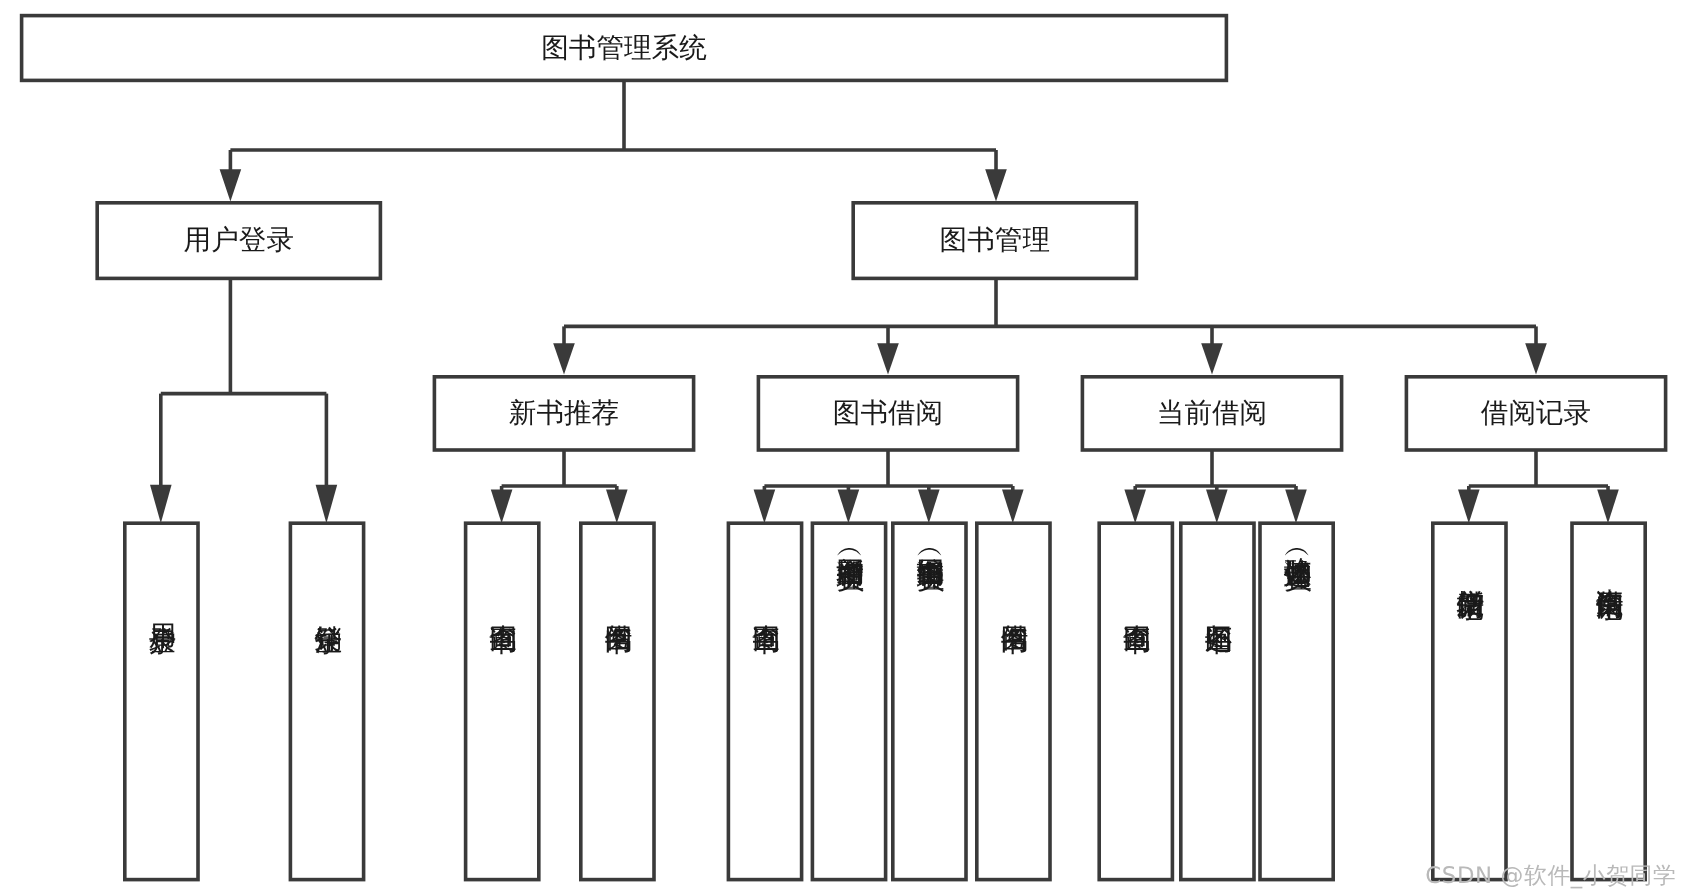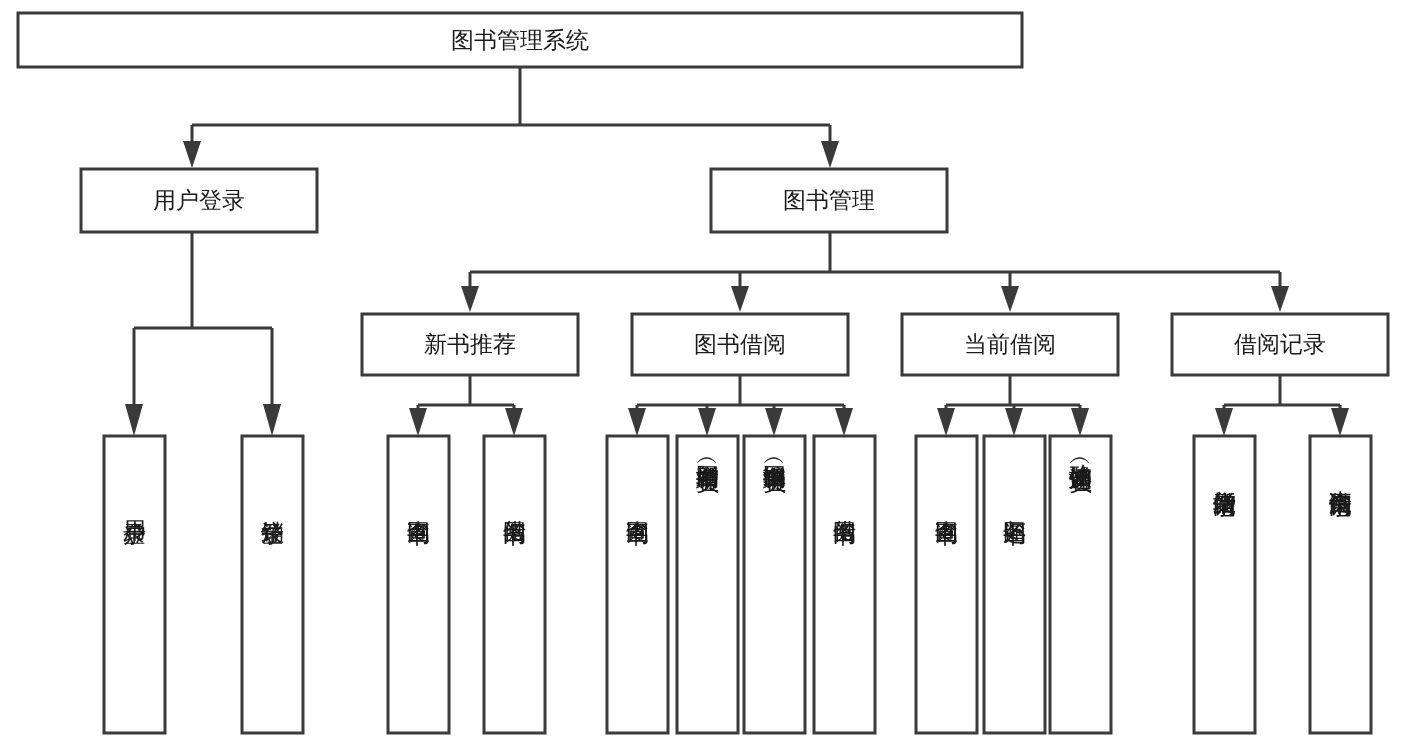--- a/index.html
+++ b/index.html
@@ -229,14 +229,15 @@
   <div class="vlabel-wrap" style="left:1050px; top:436px; width:61px; height:297px; padding-top:10px;">
     <span class="node-label-v">确认归还（管理员）</span>
   </div>
   <div class="vlabel-wrap" style="left:1194px; top:436px; width:61px; height:297px; padding-top:36px;">
     <span class="node-label-v">新增借阅记录</span>
   </div>
   <div class="vlabel-wrap" style="left:1310px; top:436px; width:61px; height:297px; padding-top:36px;">
     <span class="node-label-v">查询借阅记录</span>
   </div>
 
+  <div class="watermark">CSDN @软件_小贺同学</div>
 
 </div>
 
 </body></html>

